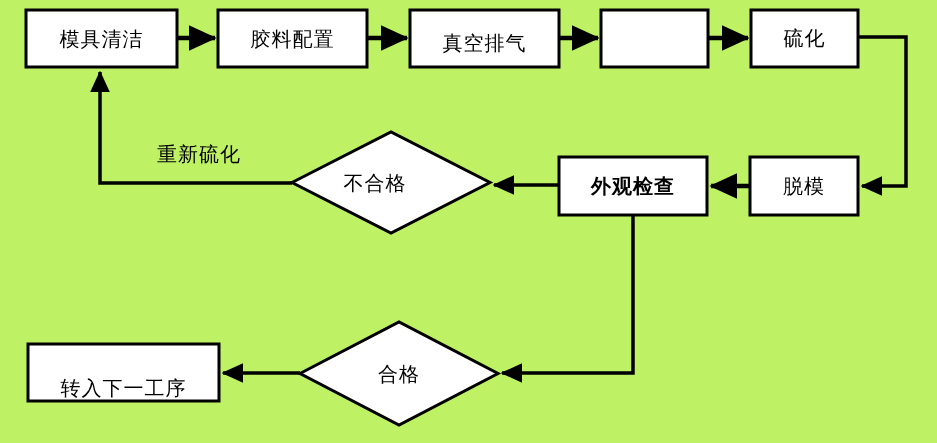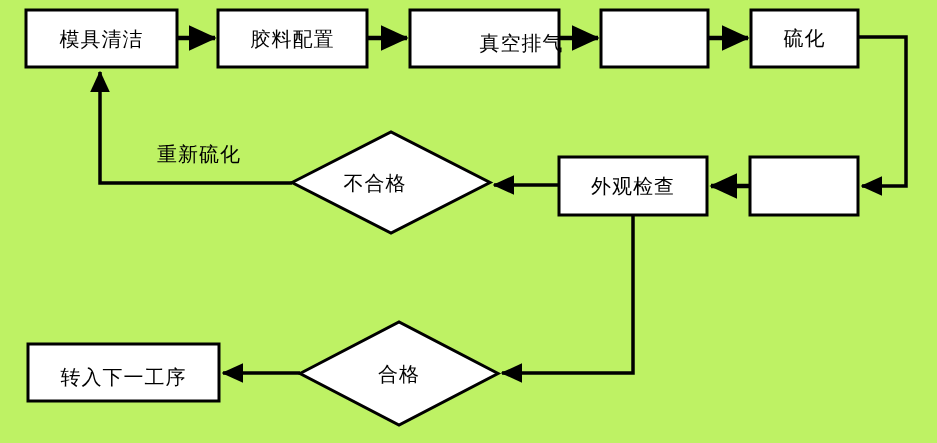--- a/index.html
+++ b/index.html
@@ -90,29 +90,30 @@
 
     <path d="M 633 215 L 633 373 L 502 373" fill="none" stroke="#000000" stroke-width="3.5" marker-end="url(#arrowhead)"></path>
 
     <line x1="300" y1="373" x2="223" y2="373" stroke="#000000" stroke-width="3.5" marker-end="url(#arrowhead)"></line>
   </svg>
 
   <div class="node-label" style="left:26px; top:10px; width:151px; height:57px;">模具清洁</div>
 
   <div class="node-label" style="left:218px; top:10px; width:149px; height:57px;">胶料配置</div>
 
-  <div class="node-label" style="left:410px; top:10px; width:149px; height:66px;padding-left:37px;">真空排气</div>
+  <div class="node-label" style="left:410px; top:10px; width:149px; height:66px;">真空排气</div>
 
 
   <div class="node-label" style="left:751px; top:10px; width:107px; height:55px;">硫化</div>
 
+  <div class="node-label" style="left:750px; top:157px; width:108px; height:58px;">脱模</div>
 
-  <div class="node-label" style="left:559px; top:157px; width:148px; height:58px;">外观检查</div>
+  <div class="node-label" style="left:559px; top:157px; width:148px; height:58px;font-weight:bold;">外观检查</div>
 
   <div class="node-label" style="left:276px; top:132px; width:198px; height:101px;">不合格</div>
 
   <div class="node-label" style="left:300px; top:322px; width:198px; height:103px;">合格</div>
 
-  <div class="node-label" style="left:28px; top:353px; width:191px; height:47px;">转入下一工序</div>
+  <div class="node-label" style="left:28px; top:364px; width:191px; height:47px;">转入下一工序</div>
 
   <div class="edge-label" style="left:157px; top:141px;">重新硫化</div>
 
 </div>
 
 </body></html>

